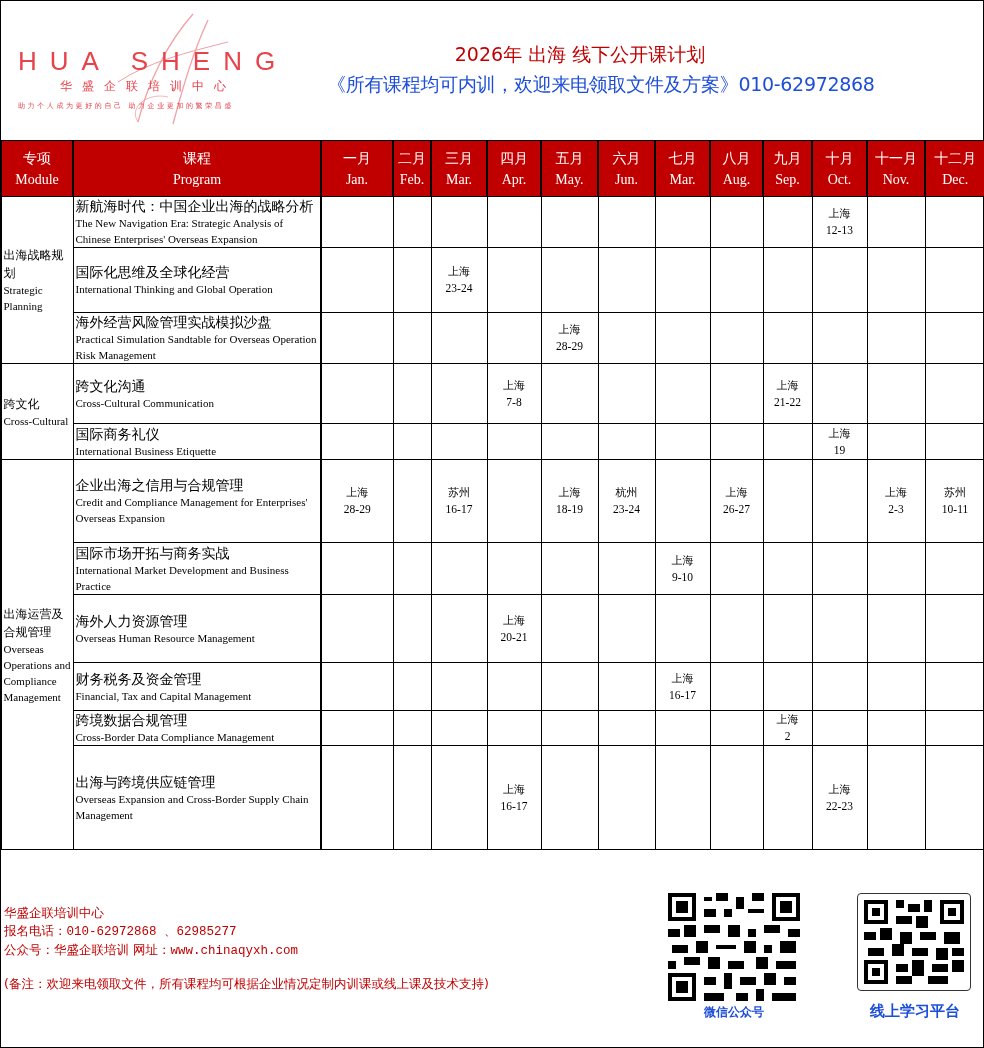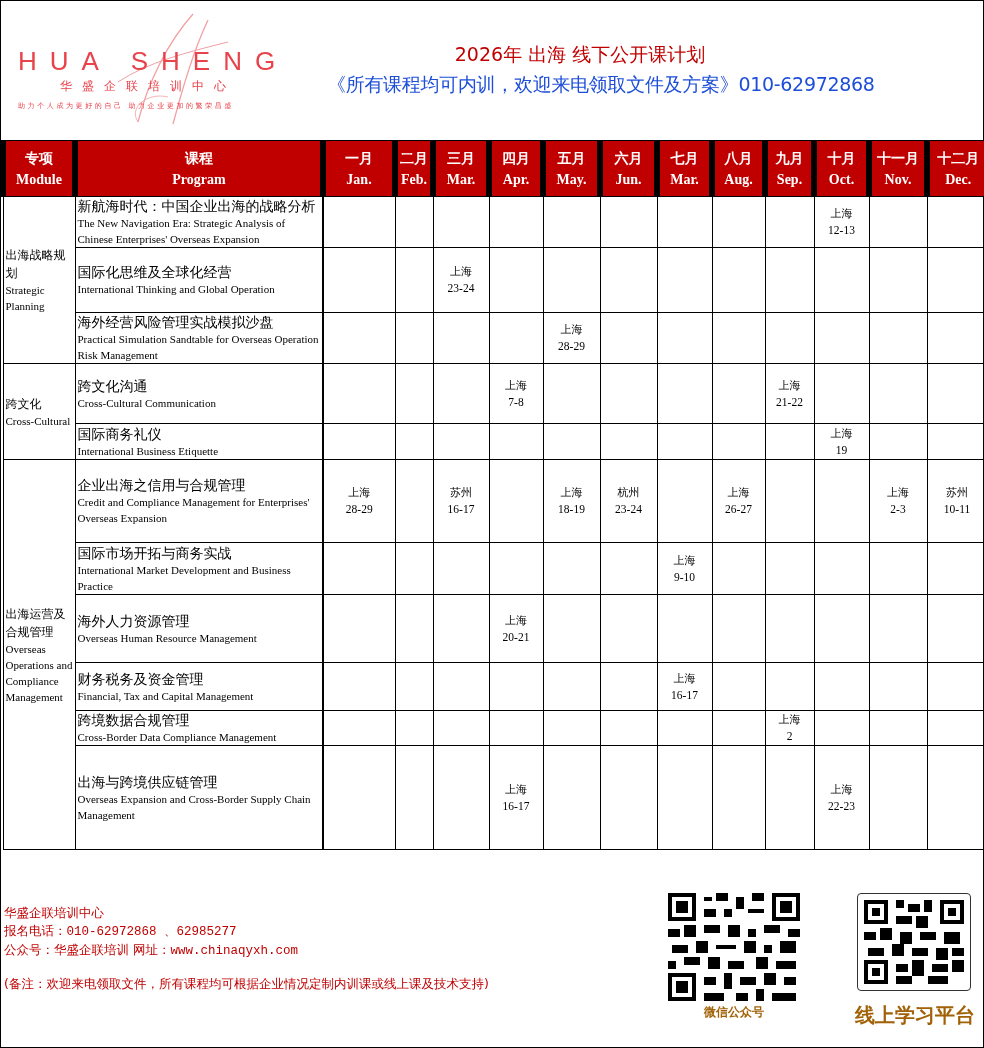--- a/index.html
+++ b/index.html
@@ -13,21 +13,21 @@
     .logo .brand-cn { position: absolute; left: 42px; top: 66px; font-family: "DejaVu Sans", sans-serif; font-size: 12px; letter-spacing: 10px; color: #e8424b; white-space: nowrap; }
     .logo .slogan { position: absolute; left: 0; top: 89px; font-family: "DejaVu Sans", sans-serif; font-size: 7px; letter-spacing: 2.6px; color: #e8424b; white-space: nowrap; }
     .logo svg { position: absolute; left: 80px; top: 0; }
 
     .title-line1 { position: absolute; left: 320px; top: 42px; width: 520px; text-align: center; font-family: "DejaVu Sans", sans-serif; font-size: 19px; color: #c00000; }
     .title-line2 { position: absolute; left: 327px; top: 72px; font-family: "DejaVu Sans", sans-serif; font-size: 19px; color: #1d4ed8; white-space: nowrap; letter-spacing: -0.3px; }
 
     
     table.sched { position: absolute; left: 0; top: 140px; border-collapse: collapse; table-layout: fixed; width: 984px; }
     table.sched td, table.sched th { border: 1px solid #000; font-size: 11px; line-height: 16px; vertical-align: middle; }
-    table.sched thead th { background: #c00000; color: #fff; font-weight: bold; text-align: center; height: 56px; font-size: 14px; line-height: 22px; border-left: 6px solid #000000; }
+    table.sched thead th { background: #c00000; color: #fff; font-weight: normal; text-align: center; height: 56px; font-size: 14px; line-height: 22px; border-left: 2px solid #000000; }
     table.sched thead th .cn { display: block; font-family: "DejaVu Sans", sans-serif; font-size: 14px; }
     table.sched thead th .en { display: block; font-family: "Liberation Serif", serif; font-size: 14px; }
     table.sched thead th.month .cn { font-size: 14px; }
     .thick-r { border-right: 2px solid #000 !important; }
 
     td.module { padding: 0 2px; font-size: 11px; line-height: 16px; vertical-align: middle; }
     td.module .cn { font-family: "DejaVu Sans", sans-serif; font-size: 12px; display: block; line-height: 18px; }
     td.module .en { display: block; }
     td.prog { padding: 0 2px; vertical-align: middle; }
     td.prog .cn { font-family: "DejaVu Sans", sans-serif; font-size: 14px; display: block; line-height: 18px; }
@@ -35,21 +35,21 @@
     td.cell { text-align: center; font-size: 11px; line-height: 18px; }
     td.cell .city { display: block; font-family: "DejaVu Sans", sans-serif; font-size: 11px; }
     td.cell .date { display: block; font-size: 11.5px; }
 
     
     .footer { position: absolute; left: 4px; top: 904px; font-family: "Liberation Mono", monospace; font-size: 12.5px; line-height: 18px; color: #c00000; white-space: nowrap; }
     .footer .cn { font-family: "DejaVu Sans", sans-serif; }
     .footer-note { position: absolute; left: 4px; top: 976px; font-family: "DejaVu Sans", sans-serif; font-size: 12.5px; color: #c00000; white-space: nowrap; }
 
     .qr { position: absolute; }
-    .qr-label { position: absolute; font-family: "DejaVu Sans", sans-serif; color: #a16207; white-space: nowrap; text-align: center; }
+    .qr-label { position: absolute; font-family: "DejaVu Sans", sans-serif; color: #1d4ed8; white-space: nowrap; text-align: center; }
   </style>
 </head>
 <body>
 
 <div class="frame"></div>
 
 <div class="logo">
   <svg width="150" height="115" viewBox="0 0 150 115">
     <path d="M95 2 C70 30, 50 70, 40 110" stroke="#f2a0a4" stroke-width="1.3" fill="none"></path>
     <path d="M110 8 C95 40, 85 75, 75 112" stroke="#f2a0a4" stroke-width="1.3" fill="none"></path>
@@ -501,13 +501,13 @@
         <rect x="22" y="12" width="3" height="2"></rect>
       <rect x="8" y="16" width="3" height="2"></rect>
         <rect x="12" y="15" width="3" height="4"></rect>
         <rect x="17" y="16" width="4" height="2"></rect>
         <rect x="22" y="15" width="3" height="3"></rect>
       <rect x="8" y="19" width="4" height="2"></rect>
         <rect x="16" y="19" width="5" height="2"></rect>
     </g>
   </svg>
 </div>
-<div class="qr-label" style="left:846px;top:1002px;width:138px;font-size:20px;font-weight:bold;">线上学习平台</div>
+<div class="qr-label" style="left:846px;top:1002px;width:138px;font-size:15px;font-weight:bold;">线上学习平台</div>
 
 </body></html>

